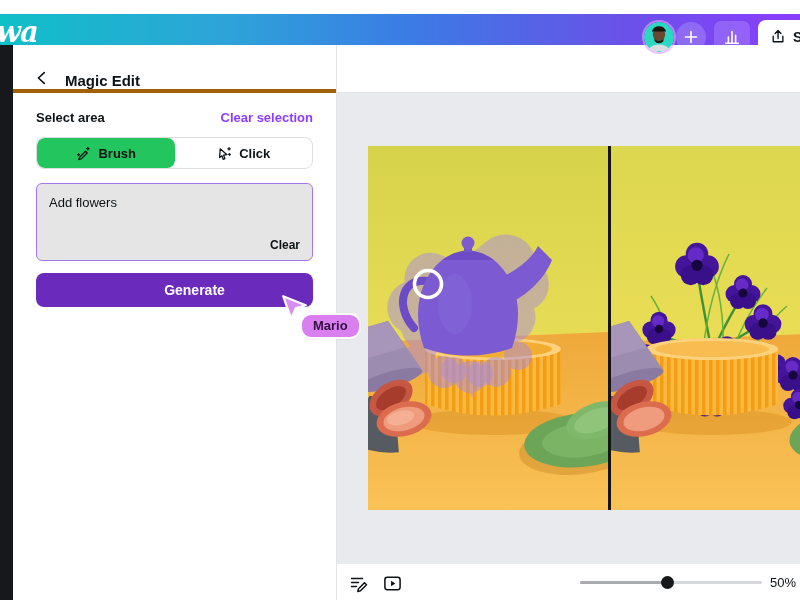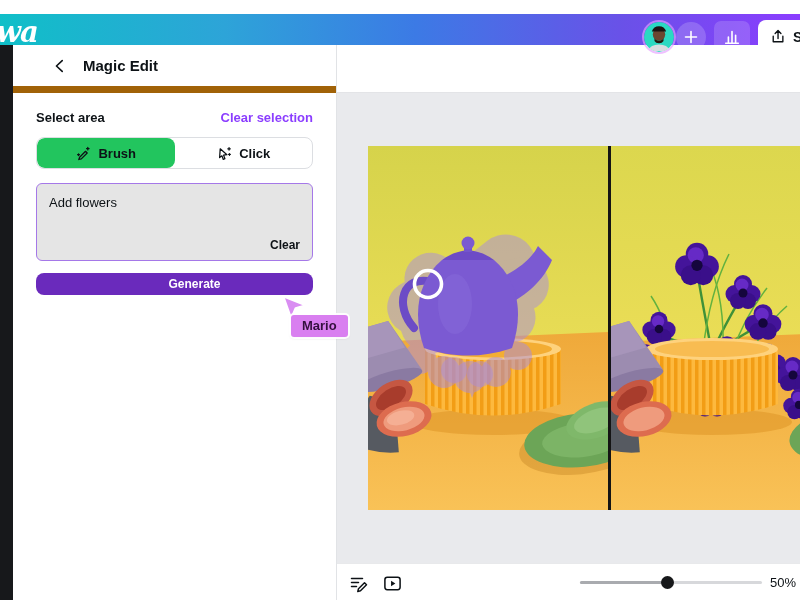--- a/index.html
+++ b/index.html
@@ -22,38 +22,38 @@
   .share-btn { position:absolute; left:758px; top:6px; height:33px; width:86px; background:#fff;
     border-radius:8px; display:flex; align-items:center; gap:7px; padding:0 12px;
     font-size:14px; font-weight:700; color:#0d1216; }
 
   
   .rail { position:absolute; left:0; top:45px; width:13px; height:555px; background:#17181b; }
 
   
   .sidebar { position:absolute; left:13px; top:45px; width:324px; height:555px; background:#fff;
     border-right:1px solid #e1e3e6; }
-  .sb-header { height:48px; border-bottom:7px solid #a16207; display:flex; align-items:center;
-    padding:0 36px; gap:12px; }
+  .sb-header { height:48px; border-bottom:4px solid #a16207; display:flex; align-items:flex-end;
+    padding:0 18px; gap:12px; }
   .back-btn { width:22px; height:22px; display:flex; align-items:center; justify-content:center; cursor:pointer; }
   .sb-title { font-size:15px; font-weight:700; }
   .sb-body { padding:15px 23px 0 23px; }
   .row-select { display:flex; justify-content:space-between; align-items:center; margin-top:2px; }
   .lbl-select { font-size:13px; font-weight:700; }
   .link-clear { font-size:13px; font-weight:700; color:#8b3dff; cursor:pointer; }
   .segmented { margin-top:12px; display:flex; border:1px solid #dcdee2; border-radius:8px;
     height:32px; overflow:hidden; background:#fff; }
   .seg { flex:1; display:flex; align-items:center; justify-content:center; gap:7px;
     font-size:13px; font-weight:600; cursor:pointer; border-radius:8px; }
   .seg.active { background:#22c55e; }
   .prompt-box { margin-top:14px; position:relative; border:1px solid #a578e8; border-radius:6px;
     height:78px; padding:11px 12px; font-size:13px; color:#0d1216; background:#e5e5e5; }
   .prompt-clear { position:absolute; right:12px; bottom:8px; font-size:12px; font-weight:700; cursor:pointer; }
-  .generate-btn { margin-top:12px; width:100%; height:22px; border:none; border-radius:8px;
-    background:#6a2abc; color:#fff; font-size:12px; font-weight:600; cursor:pointer;
+  .generate-btn { margin-top:12px; width:100%; height:34px; border:none; border-radius:8px;
+    background:#6a2abc; color:#fff; font-size:14px; font-weight:600; cursor:pointer;
     font-family:"Liberation Sans","DejaVu Sans",sans-serif;padding-left:40px; }
 
   
   .canvas { position:absolute; left:337px; top:45px; width:463px; height:555px; background:#e9eaed; }
   .cv-header { position:absolute; left:0; top:0; right:0; height:48px; background:#fff;
     border-bottom:1px solid #e3e4e7; }
   .artboard { position:absolute; left:31px; top:101px; height:364px; display:flex; }
   .img-left { width:240px; height:364px; }
   .img-divider { width:3px; height:364px; background:#141414; }
   .img-right { width:189px; height:364px; overflow:hidden; }
@@ -66,22 +66,22 @@
   .bb-notes { left:11px; } .bb-play { left:45px; }
   .zoom-slider { position:absolute; left:243px; top:17px; width:182px; height:3px; border-radius:2px;
     background:#d7d8db; cursor:pointer; }
   .zoom-fill { position:absolute; left:0; top:0; height:3px; border-radius:2px; background:#a9abaf; }
   .zoom-thumb { position:absolute; top:-5px; width:13px; height:13px; margin-left:-6px;
     border-radius:50%; background:#17181a; }
   .zoom-label { position:absolute; left:433px; top:11px; font-size:13px; font-weight:500; }
 
   
   .collab { position:absolute; left:281px; top:294px; z-index:50; pointer-events:none; }
-  .collab-pill { position:absolute; left:10px; top:21px; background:#d97ff0; color:#33103e;
-    font-size:13px; font-weight:600; padding:3px 11px 4px; border-radius:3px; white-space:nowrap;
+  .collab-pill { position:absolute; left:21px; top:21px; background:#d97ff0; color:#33103e;
+    font-size:13px; font-weight:600; padding:3px 11px 4px; border-radius:9px; white-space:nowrap;
     box-shadow:0 0 0 2px rgba(255,255,255,.9), 0 1px 3px rgba(0,0,0,.2); }
 </style>
 </head>
 <body>
 
 <div class="app">
 
   <header class="topbar">
     <div class="logo">wa</div>
     <div class="avatar-wrap">

